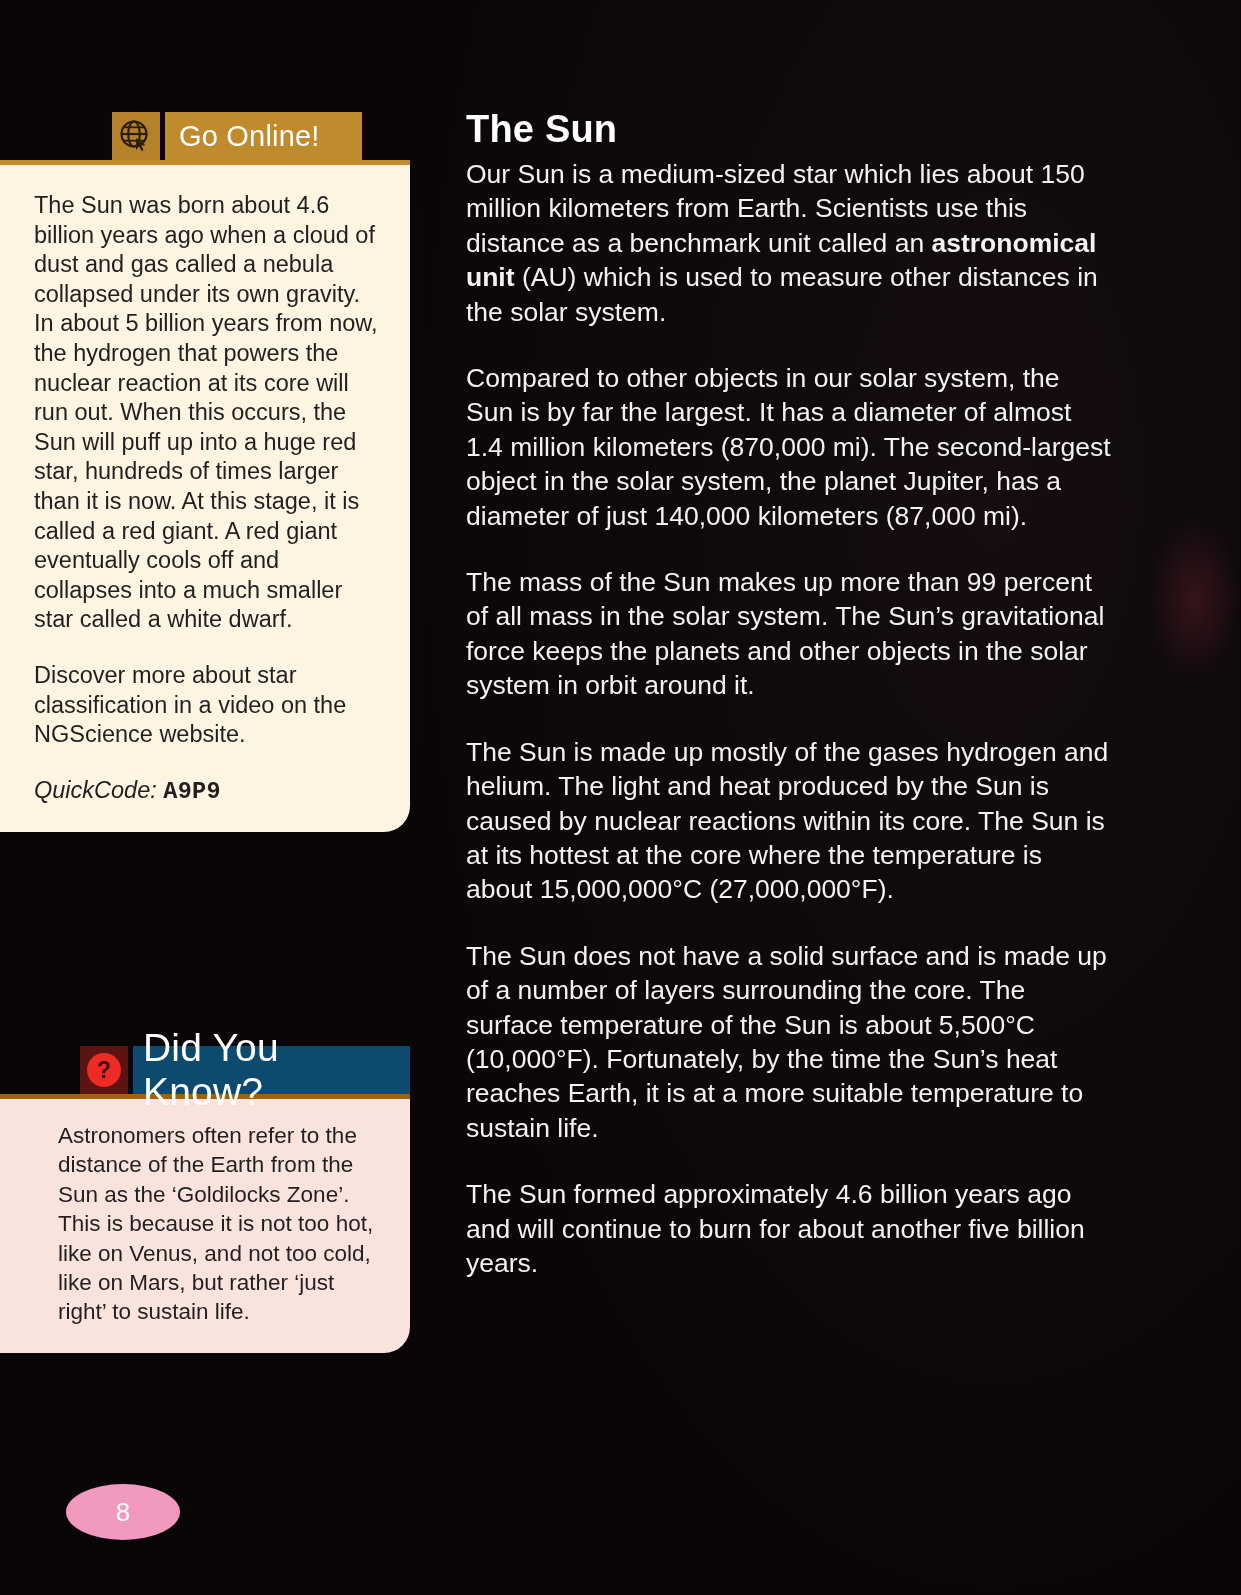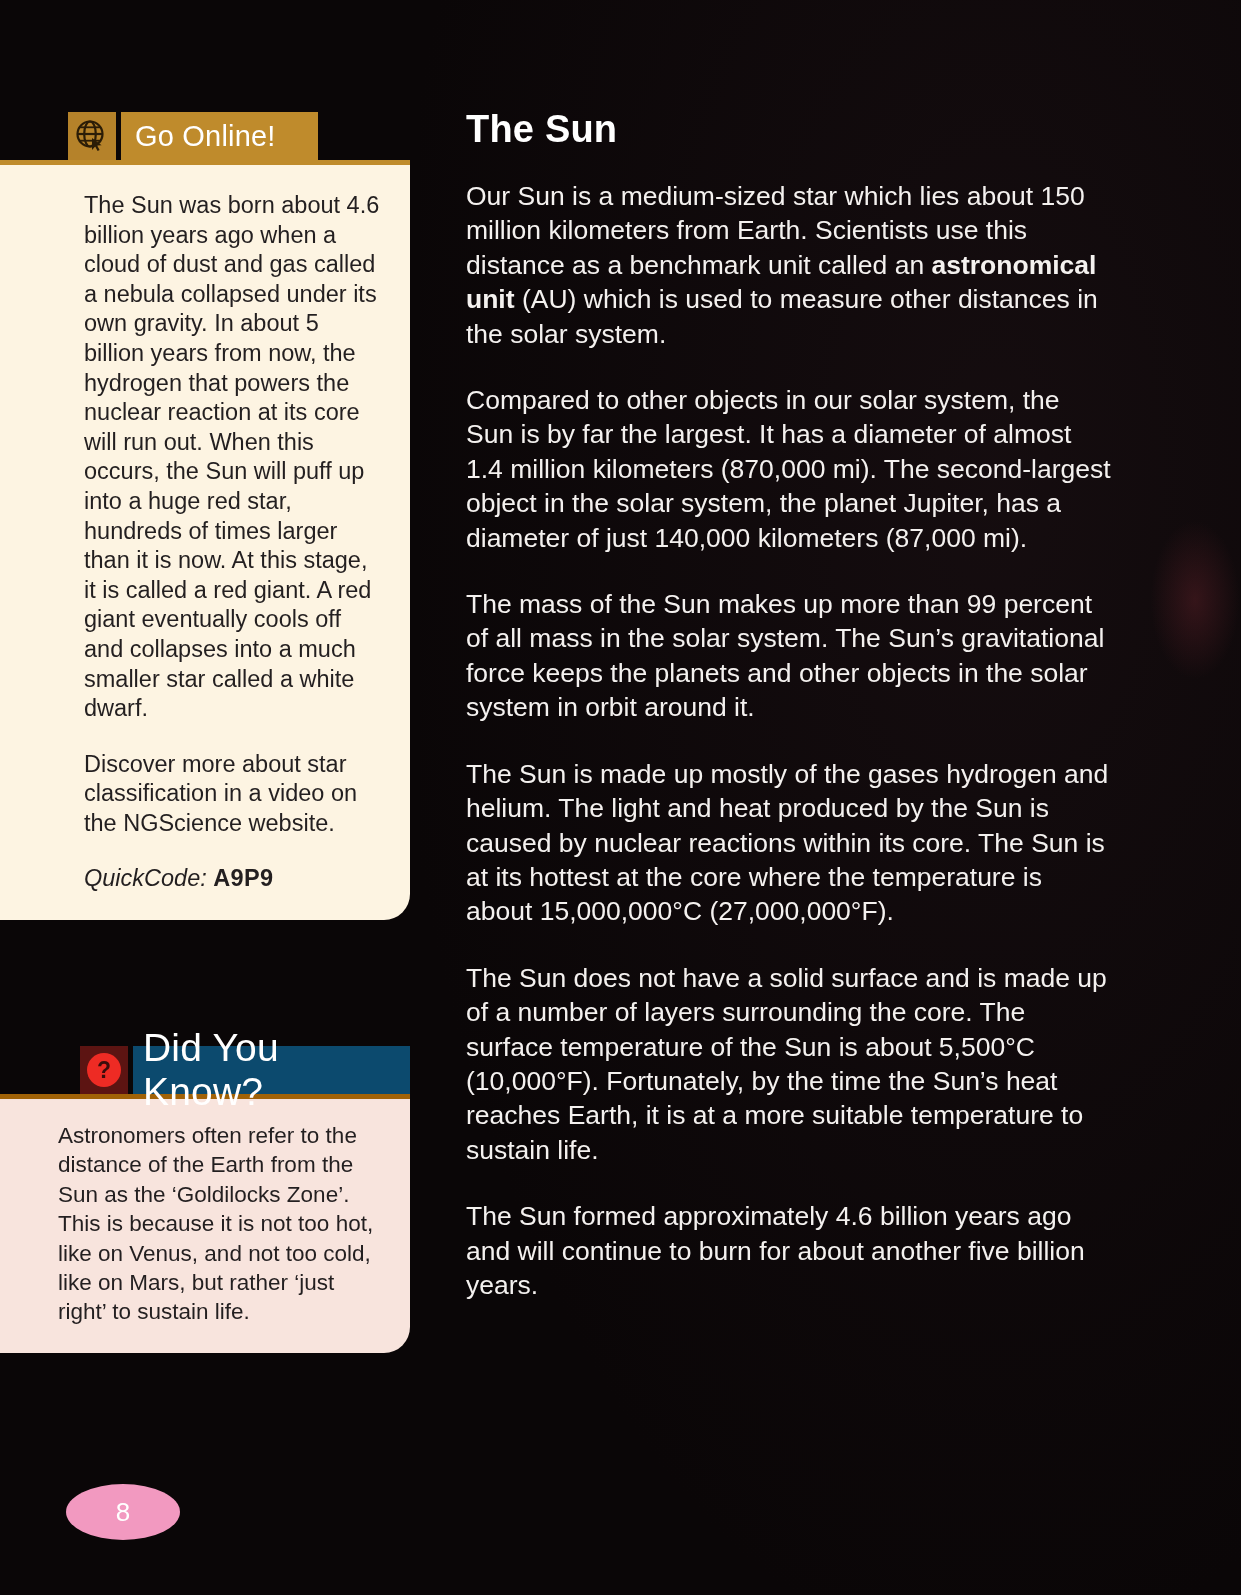--- a/index.html
+++ b/index.html
@@ -35,21 +35,21 @@
   
   .side-block { position: absolute; left: 0; }
 
   
   #go-online-block { top: 112px; width: 410px; }
 
   .tab-row {
     display: flex;
     align-items: stretch;
     height: 48px;
-    margin-left: 68px;
+    margin-left: 112px;
     width: 250px;
     position: relative;
     z-index: 3;
   }
   .tab-icon-box {
     width: 48px;
     height: 48px;
     display: flex;
     align-items: center;
     justify-content: center;
@@ -67,36 +67,36 @@
   .tab-gap { width: 5px; background: #0a0607; }
 
   #go-online-tab .tab-icon-box { background: #b5822a; }
   #go-online-tab .tab-label-box { background: #bf8b2c; }
 
   .panel {
     position: relative;
     background: #fdf4e2;
     border-top: 5px solid #bf8b2c;
     border-bottom-right-radius: 26px;
-    padding: 26px 30px 26px 84px;
+    padding: 26px 30px 26px 34px;
     box-sizing: border-box;
     width: 410px;
     z-index: 2;
   }
   .panel p {
     margin: 0 0 26px 0;
     font-size: 23.5px;
     line-height: 29.6px;
     color: #231f20;
   }
   .panel p:last-child { margin-bottom: 0; }
 
   .quickcode-line { font-size: 23.5px; line-height: 29.6px; color: #231f20; }
   .quickcode-label { font-style: italic; }
-  .quickcode-value { font-weight: bold; letter-spacing: 0.3px; }
+  .quickcode-value { font-weight: bold; letter-spacing: 0.3px; font-family: Liberation Mono, monospace; }
 
   
   #did-you-know-block { top: 1046px; width: 410px; }
   #dyk-tab .tab-row { margin-left: 80px; width: 330px; }
   #dyk-tab .tab-icon-box { background: #5c1412; }
   #dyk-tab .tab-label-box {
     background: #0c4a6e;
     justify-content: center;
     padding-left: 10px;
     font-size: 39px;
@@ -130,21 +130,21 @@
   #main-column {
     position: absolute;
     left: 466px;
     top: 108px;
     width: 648px;
   }
   #page-title {
     font-size: 38px;
     font-weight: bold;
     color: #ffffff;
-    margin: 0 0 28px 0;
+    margin: 0 0 6px 0;
     letter-spacing: 0.2px;
   }
   .body-p {
     font-size: 26.5px;
     line-height: 34.4px;
     color: #f4f1ef;
     margin: 0 0 32px 0;
   }
   .body-p:last-child { margin-bottom: 8px; }
   .body-p b { font-weight: bold; }

